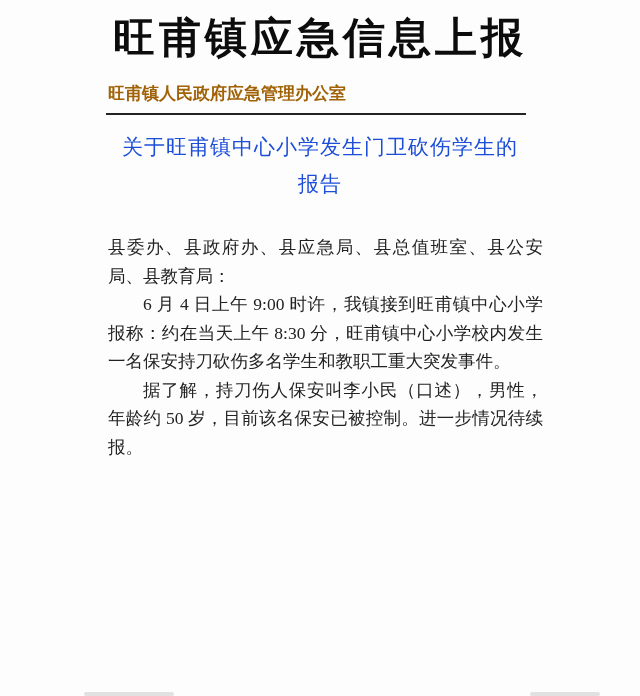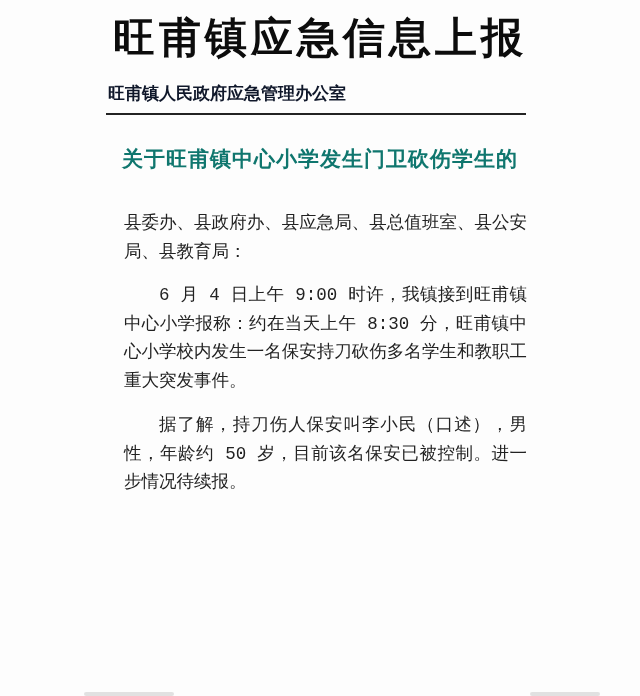--- a/index.html
+++ b/index.html
@@ -27,53 +27,52 @@
     color: #0c0c0c;
     font-family: Liberation Sans, sans-serif;
   }
   .meta-row {
     display: flex;
     justify-content: space-between;
     align-items: baseline;
     margin: 18px 132px 0 108px;
     font-size: 17px;
     font-weight: bold;
-    color: #0f172a;
+    color: #a16207;
     font-family: "Liberation Sans", "DejaVu Sans", sans-serif;
   }
   .divider {
     margin: 8px 0 0 106px;
     width: 420px;
     height: 2px;
     background: #232323;
   }
   .doc-heading {
-    margin-top: 26px;
+    margin-top: 14px;
     text-align: center;
     font-size: 21px;
     line-height: 37px;
-    font-weight: bold;
+    font-weight: normal;
     letter-spacing: 1px;
-    color: #0f766e;
+    color: #1d4ed8;
   }
   .doc-body {
     margin: 30px 97px 0 108px;
     font-size: 17.5px;
     line-height: 28.5px;
     text-align: justify;
     text-justify: inter-ideograph;
     color: #222222;
   }
   .doc-body p {
-    margin: 16px;
+    margin: 0;
     padding: 0;
   }
   .para {
     text-indent: 2em;
-    font-family: Liberation Mono, monospace;
   }
   .smudge {
     position: absolute;
     height: 4px;
     background: #d9d9d9;
     border-radius: 2px;
     opacity: 0.8;
   }
   .smudge-left   { left: 84px;  bottom: 0; width: 90px; }
   .smudge-right  { left: 530px; bottom: 0; width: 70px; }
@@ -86,20 +85,21 @@
   <h1 class="doc-title">旺甫镇应急信息上报</h1>
 
   <div class="meta-row">
     <span>旺甫镇人民政府应急管理办公室</span>
   </div>
 
   <div class="divider"></div>
 
   <div class="doc-heading">
     <div>关于旺甫镇中心小学发生门卫砍伤学生的</div>
+    <div>报告</div>
   </div>
 
   <div class="doc-body">
     <p class="recipients">县委办、县政府办、县应急局、县总值班室、县公安局、县教育局：</p>
     <p class="para">6 月 4 日上午 9:00 时许，我镇接到旺甫镇中心小学报称：约在当天上午 8:30 分，旺甫镇中心小学校内发生一名保安持刀砍伤多名学生和教职工重大突发事件。</p>
     <p class="para">据了解，持刀伤人保安叫李小民（口述），男性，年龄约 50 岁，目前该名保安已被控制。进一步情况待续报。</p>
 
   </div>
 
   <div class="smudge smudge-left"></div>

